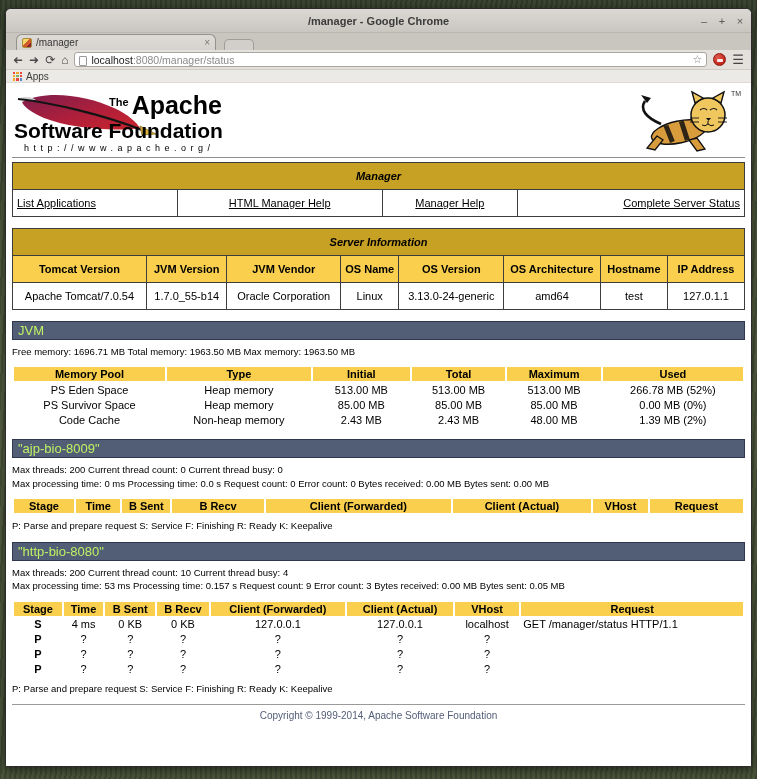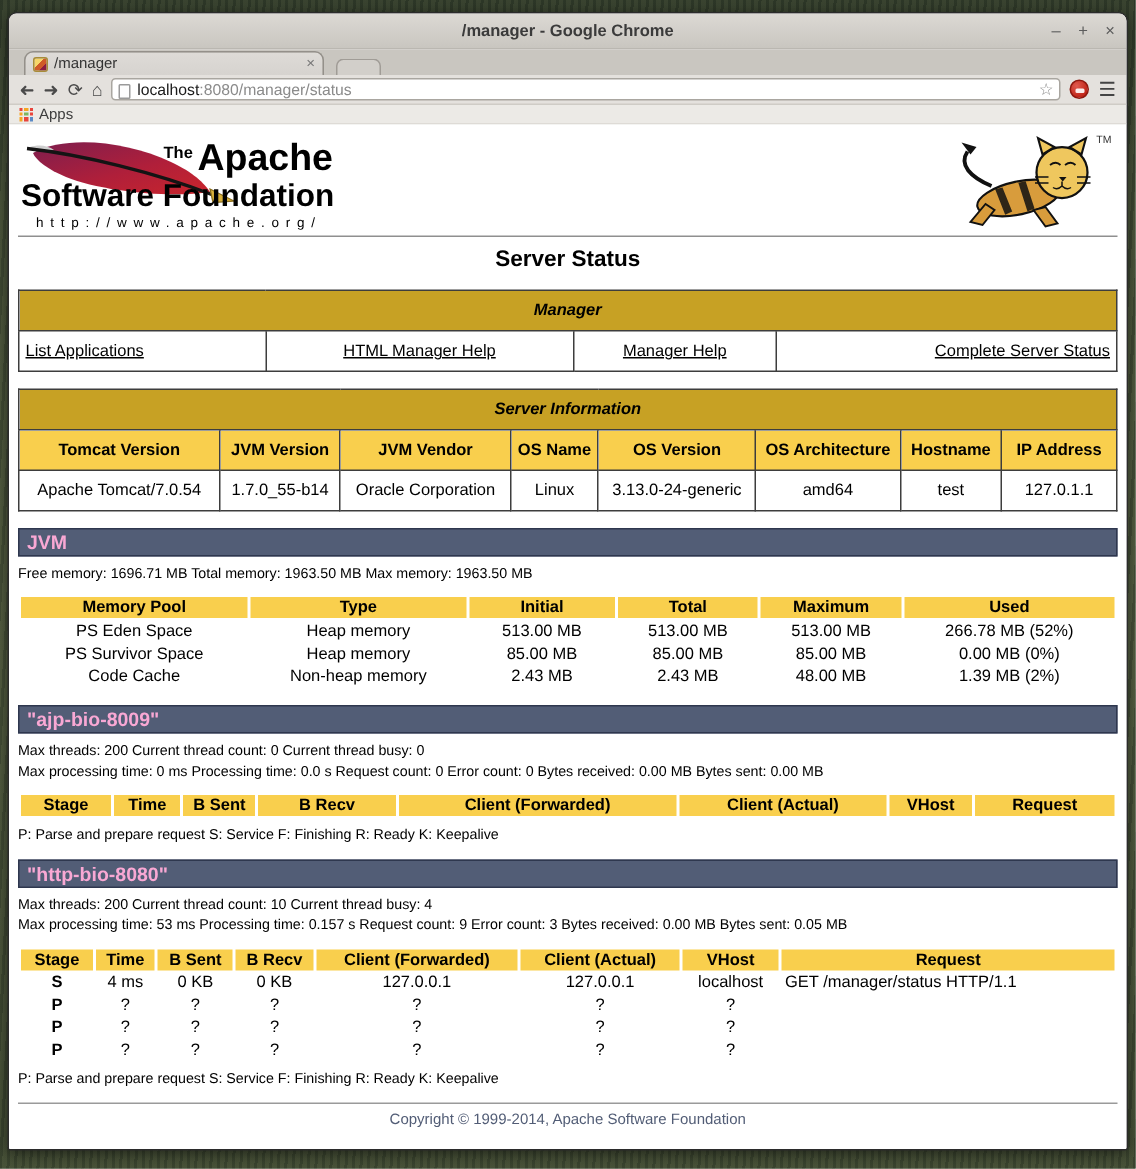--- a/index.html
+++ b/index.html
@@ -82,21 +82,21 @@
   .title-cell{ background:#C7A124; font-weight:bold; font-style:italic; text-align:left;}
   .titled-table th{ background:#F9CF4D; font-weight:bold; text-align:center; font-style:normal;}
   .titled-table td{ text-align:center;}
   .manager-table td.al{ text-align:left;} .manager-table td.ac{ text-align:center;} .manager-table td.ar{ text-align:right;}
   .manager-table a{ color:#000; text-decoration:underline; cursor:pointer;}
   .spaced-table{ border-collapse:separate; border-spacing:2px; margin-bottom:4px;}
   .spaced-table th{ background:#F9CF4D; font-weight:bold; font-size:11px; height:14px; padding:0 2px; text-align:center; overflow:hidden; white-space:nowrap;}
   .spaced-table td{ font-size:11px; height:13px; padding:0 2px; text-align:center; overflow:hidden; white-space:nowrap;}
   .conn-table tbody td:first-child{ font-weight:bold;}
   .conn-table td:last-child{ text-align:left;}
-  .section-bar{ background:#525D76; border:1px solid #2e374e; color:#f9a8d4; font-weight:bold;
+  .section-bar{ background:#525D76; border:1px solid #2e374e; color:#bef264; font-weight:normal;
     font-size:13px; padding:1px 5px; margin:11px 0 6px 0;}
   .summary-line{ font-size:9.5px; color:#000; margin:1px 0; line-height:1.3;}
   .summary-block{ margin-bottom:7px;}
   .legend-line{ font-size:9.5px; margin:5px 0 2px 0;}
   .footer-hr{ border:none; border-top:1px solid #9a9a9a; margin:10px 0 5px 0;}
   .copyright{ text-align:center; font-size:10px; color:#525D76;}
 </style>
 </head>
 <body>
 
@@ -189,21 +189,20 @@
           <path d="M73,20 q4,-3 7,0 M83,20 q4,-3 7,0" stroke="#111" stroke-width="1.2" fill="none"></path>
           <path d="M79,28 h5 l-2.5,3 Z" fill="#111"></path>
           <path d="M81,31 v3 M81,34 q-3,3 -6,1 M81,34 q3,3 6,1" stroke="#111" stroke-width="1" fill="none"></path>
           <path d="M63,28 h9 M63,32 h9 M100,28 h-9 M100,32 h-9" stroke="#111" stroke-width="0.9"></path>
         </svg>
       </div>
     </div>
 
     <hr class="logo-hr">
 
-    <h1 class="page-title">Server Status</h1>
 
     <table class="titled-table manager-table">
       <colgroup>
           <col style="width:22.5%">
           <col style="width:28%">
           <col style="width:18.5%">
           <col style="width:31%">
         </colgroup>
       <tbody>
           <tr>

